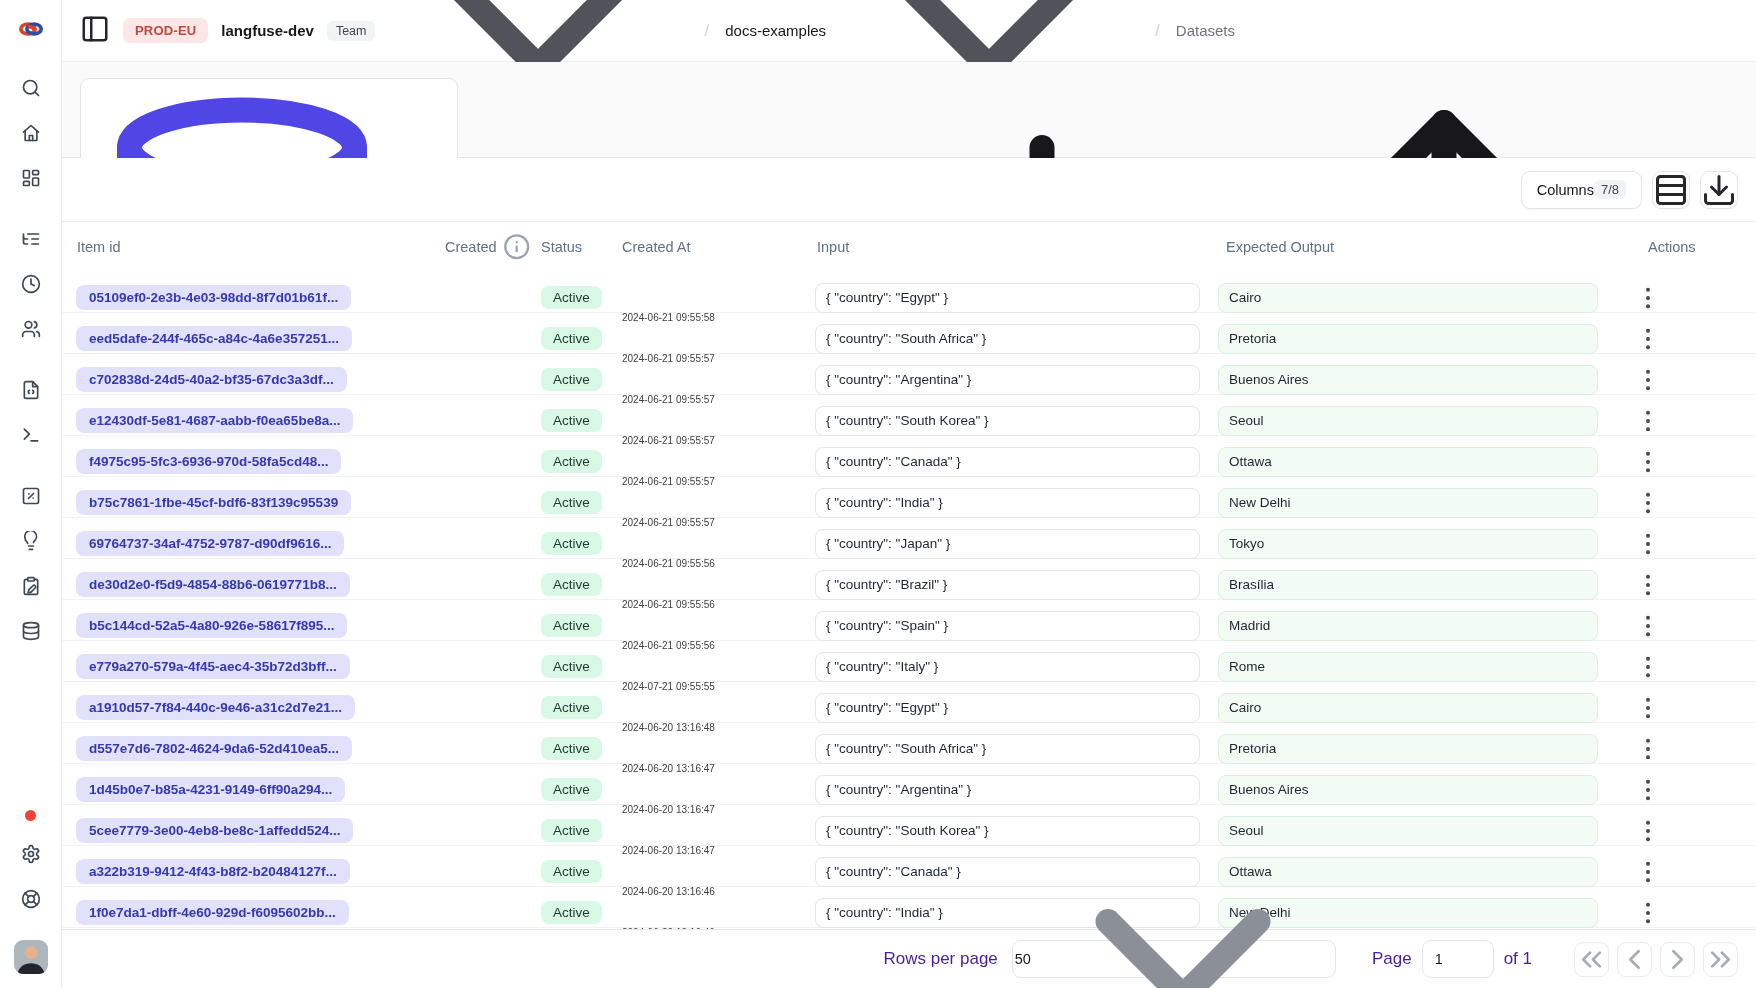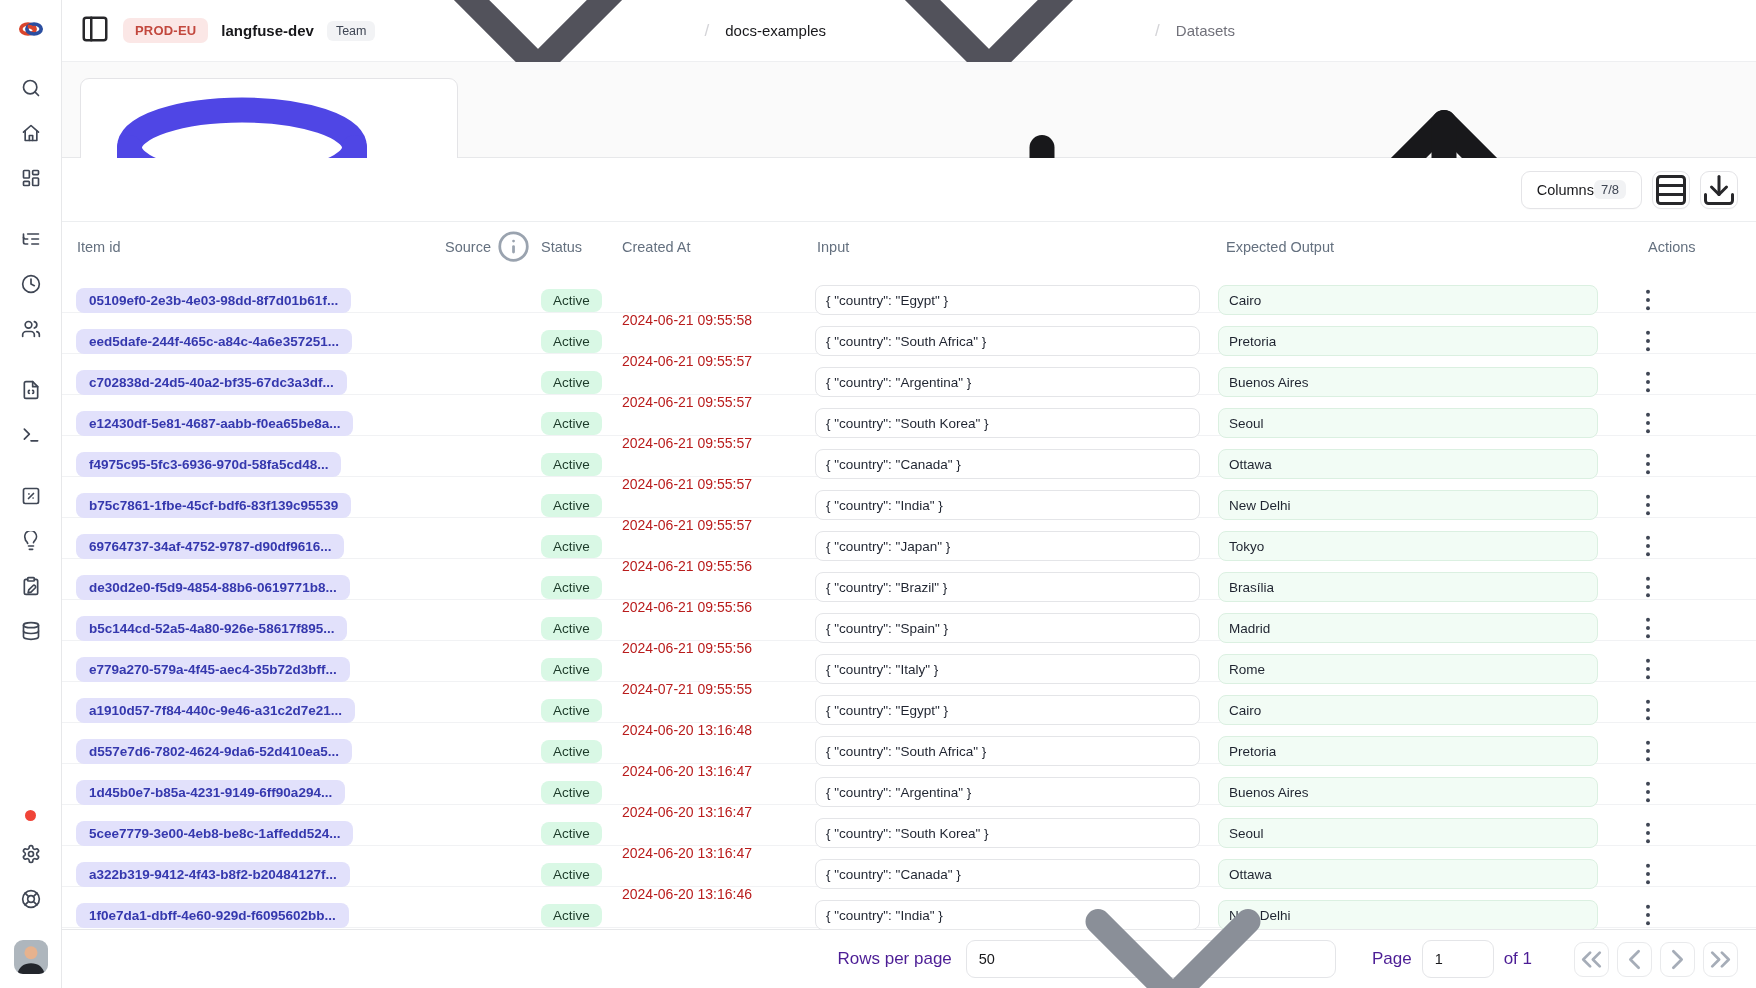--- a/index.html
+++ b/index.html
@@ -76,37 +76,37 @@
   .th-created { padding-left:12px; } .th-input { padding-left:12px; } .th-expected { padding-left:16px; }
   .th-actions { padding-left:38px; }
   .tbody { flex:1 1 auto; overflow:hidden; }
   .tr { height:41px; border-bottom:1px solid #f1f2f4; background:#fff; }
   .td { min-width:0; display:flex; align-items:center; }
   .td-id { padding-left:14px; }
   .id-pill { background:var(--id-bg,#e2e1fb); color:var(--id-text,#3538ae); font-size:13.5px; font-weight:600;
     padding:5px 13px; border-radius:8px; white-space:nowrap; cursor:pointer; }
   .status-pill { background:var(--status-bg,#d9f8e5); color:var(--status-text,#1d3b2a); font-size:13.5px;
     padding:4px 12px; border-radius:8px; margin-left:11px; }
-  .td-created { padding-left:12px; font-size:14px; color:#b91c1c;margin-top:40px; }
+  .td-created { padding-left:12px; font-size:10px; color:#404040;margin-top:40px; }
   .input-box { flex:1; margin:0 10px; height:30px; border:1px solid #e4e5e8; border-radius:8px;
     background:#fff; display:flex; align-items:center; padding:0 10px; overflow:hidden; cursor:pointer; }
   .expected-box { flex:1; margin:0 12px 0 8px; height:30px; border:1px solid var(--expected-border,#dbf0e1);
     border-radius:8px; background:var(--expected-bg,#f2fcf5); display:flex; align-items:center;
     padding:0 10px; overflow:hidden; cursor:pointer; }
   .cell-text { font-size:13.5px; color:#1f2430; white-space:nowrap; overflow:hidden; }
   .td-actions { padding-left:24px; }
   .dots-btn { background:none; border:none; width:28px; height:28px; color:#3f4654; cursor:pointer;
     display:flex; align-items:center; justify-content:center; border-radius:6px; }
   .dots-btn svg { width:17px; height:17px; }
 
   
   .pagefoot { height:59px; flex:0 0 59px; border-top:1px solid #e7e8ea; display:flex; align-items:center;
     justify-content:flex-end; padding:0 18px; gap:14px; background:#fff; }
   .foot-label { font-size:17px; color:#4c1d95; }
-  .select-btn { display:inline-flex; align-items:center; gap:28px; height:38px; padding:0 12px;
+  .select-btn { display:inline-flex; align-items:center; gap:2px; height:38px; padding:0 2px;
     border:1px solid #e4e5e8; border-radius:9px; background:#fff; font-size:14.5px; color:#18181b;
     cursor:pointer; font-family:inherit; }
   .select-btn svg { width:14px; height:14px; color:#8a8f98; }
   .page-group { display:flex; align-items:center; gap:10px; margin-left:22px; }
   .page-input { width:72px; height:38px; border:1px solid #e4e5e8; border-radius:9px; padding:0 12px;
     font-size:14.5px; color:#18181b; font-family:inherit; background:#fff; }
   .nav-group { display:flex; gap:8px; margin-left:28px; }
   .nav-btn { width:35px; height:35px; border:1px solid #e9eaec; background:#fff; border-radius:9px;
     display:flex; align-items:center; justify-content:center; color:#a6adb8; cursor:pointer; }
   .nav-btn svg { width:16px; height:16px; }
@@ -368,21 +368,21 @@
               <path d="m7 10 5 5 5-5"></path>
               <path d="M12 15V3"></path>
             </svg>
           </span>
       </button>
     </div>
 
     <div class="thead">
       <div class="th th-id">Item id</div>
       <div class="th th-source">
-        <span>Source</span>
+        <span>Created</span>
         <span style="display:flex">
             <svg viewBox="0 0 24 24" fill="none" stroke="currentColor" stroke-width="2" stroke-linecap="round" stroke-linejoin="round" style="width:100%;height:100%">
               <circle cx="12" cy="12" r="10"></circle>
               <path d="M12 16v-4"></path>
               <path d="M12 8h.01"></path>
             </svg>
           </span>
       </div>
       <div class="th th-status">Status</div>
       <div class="th th-created">Created At</div>

